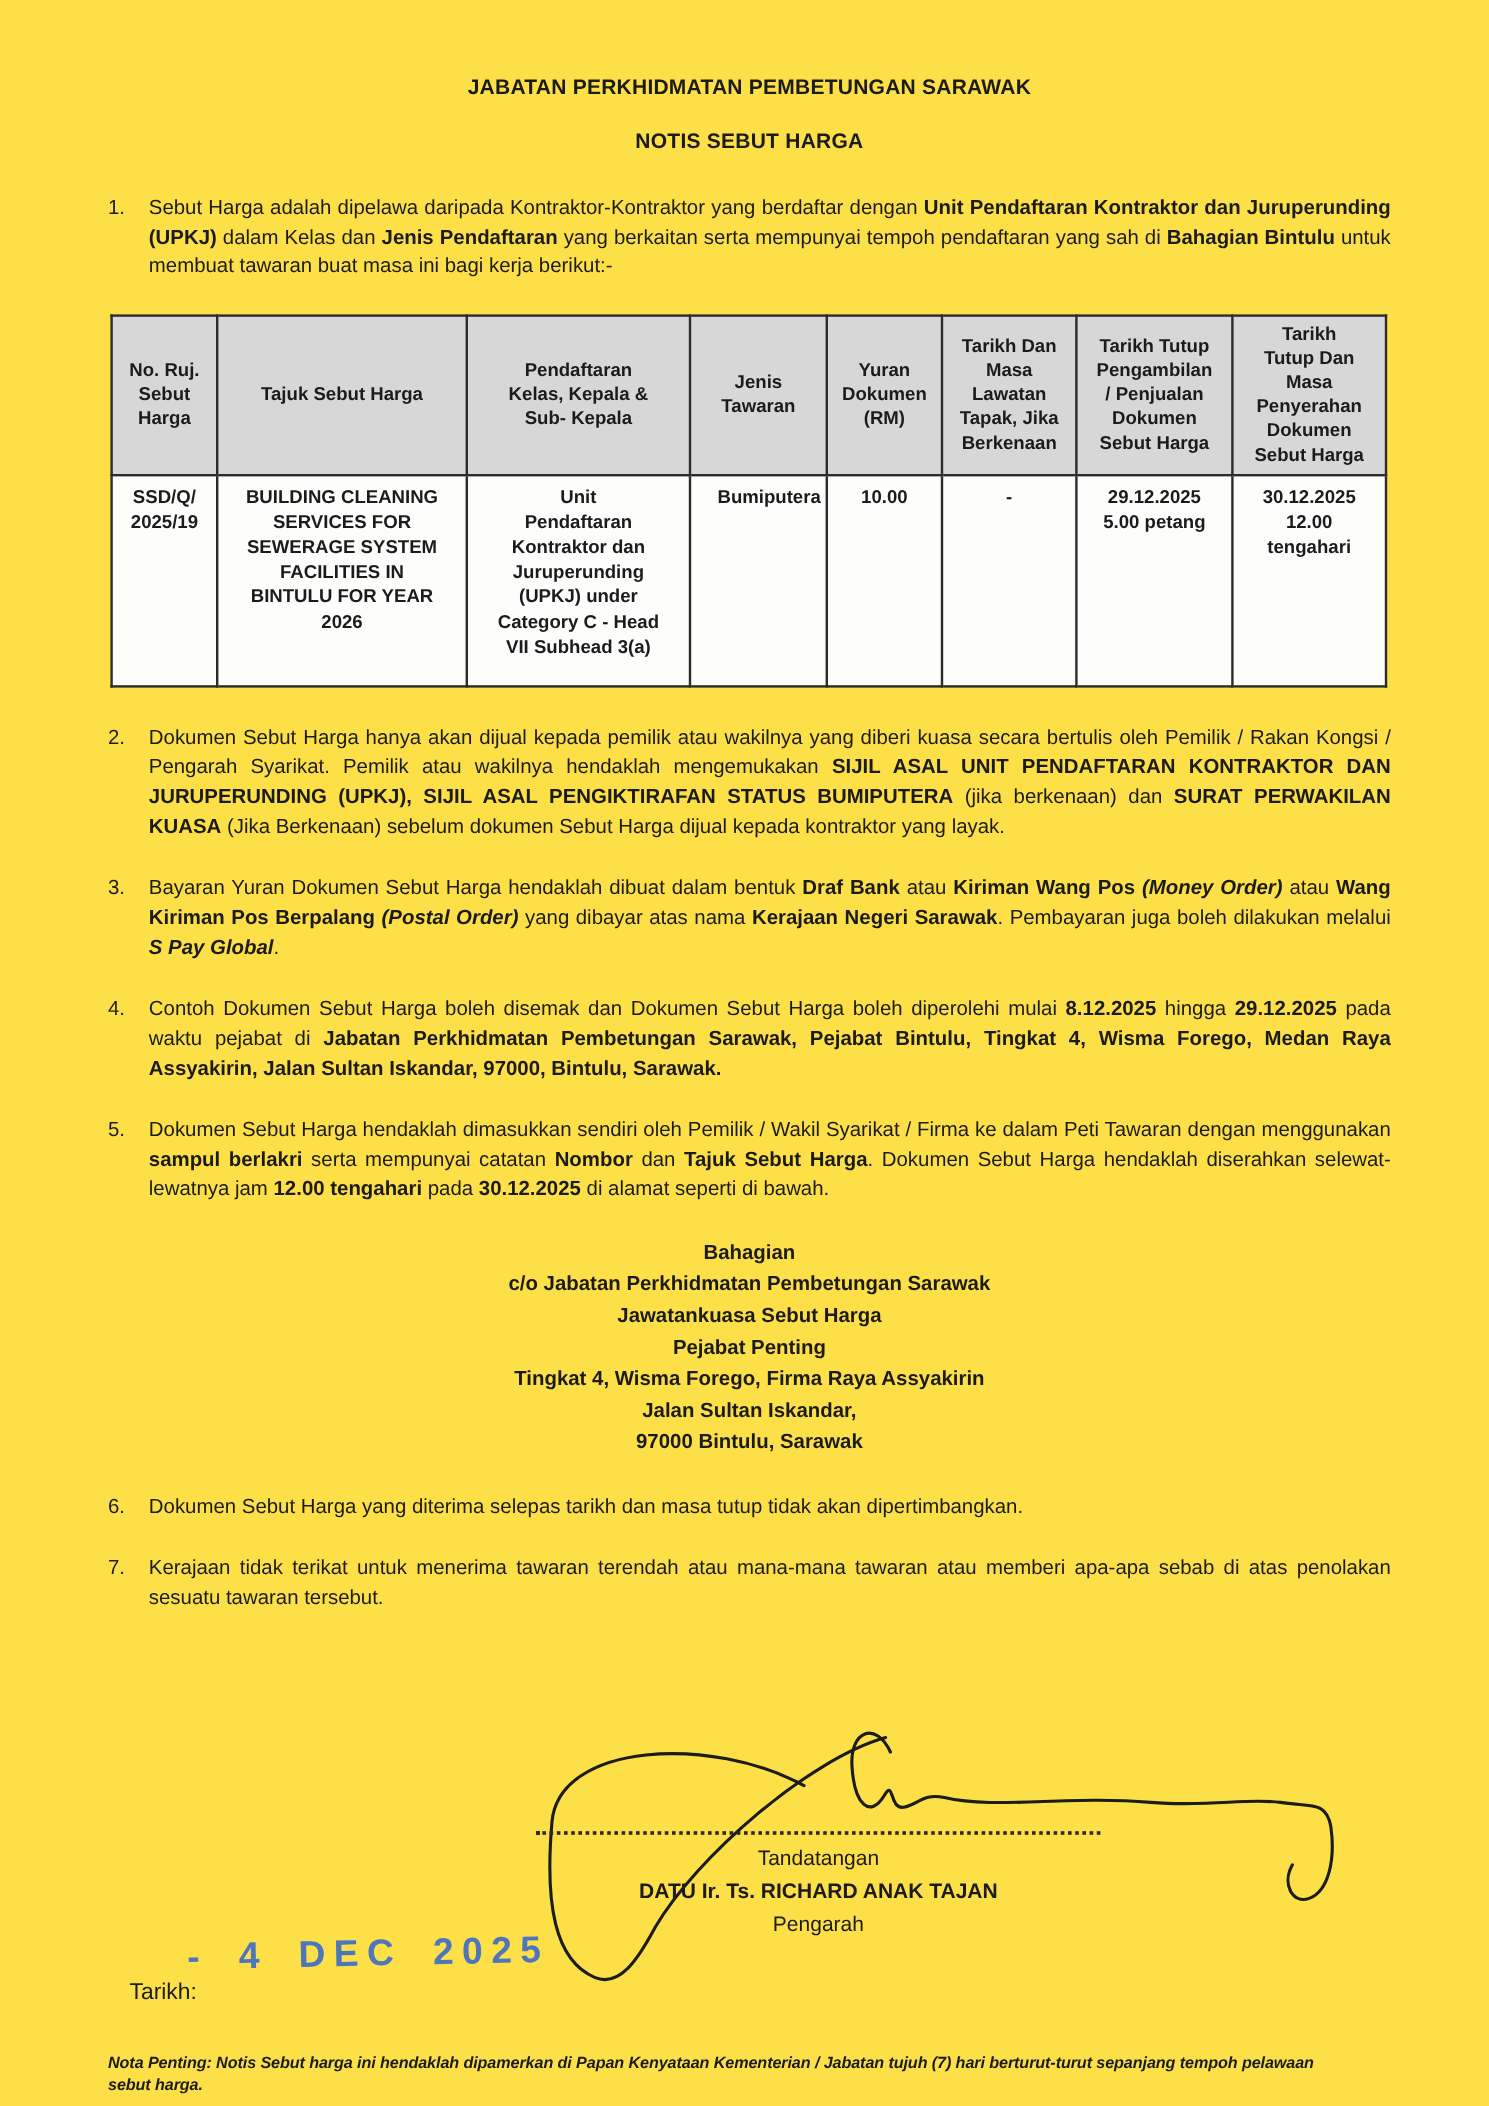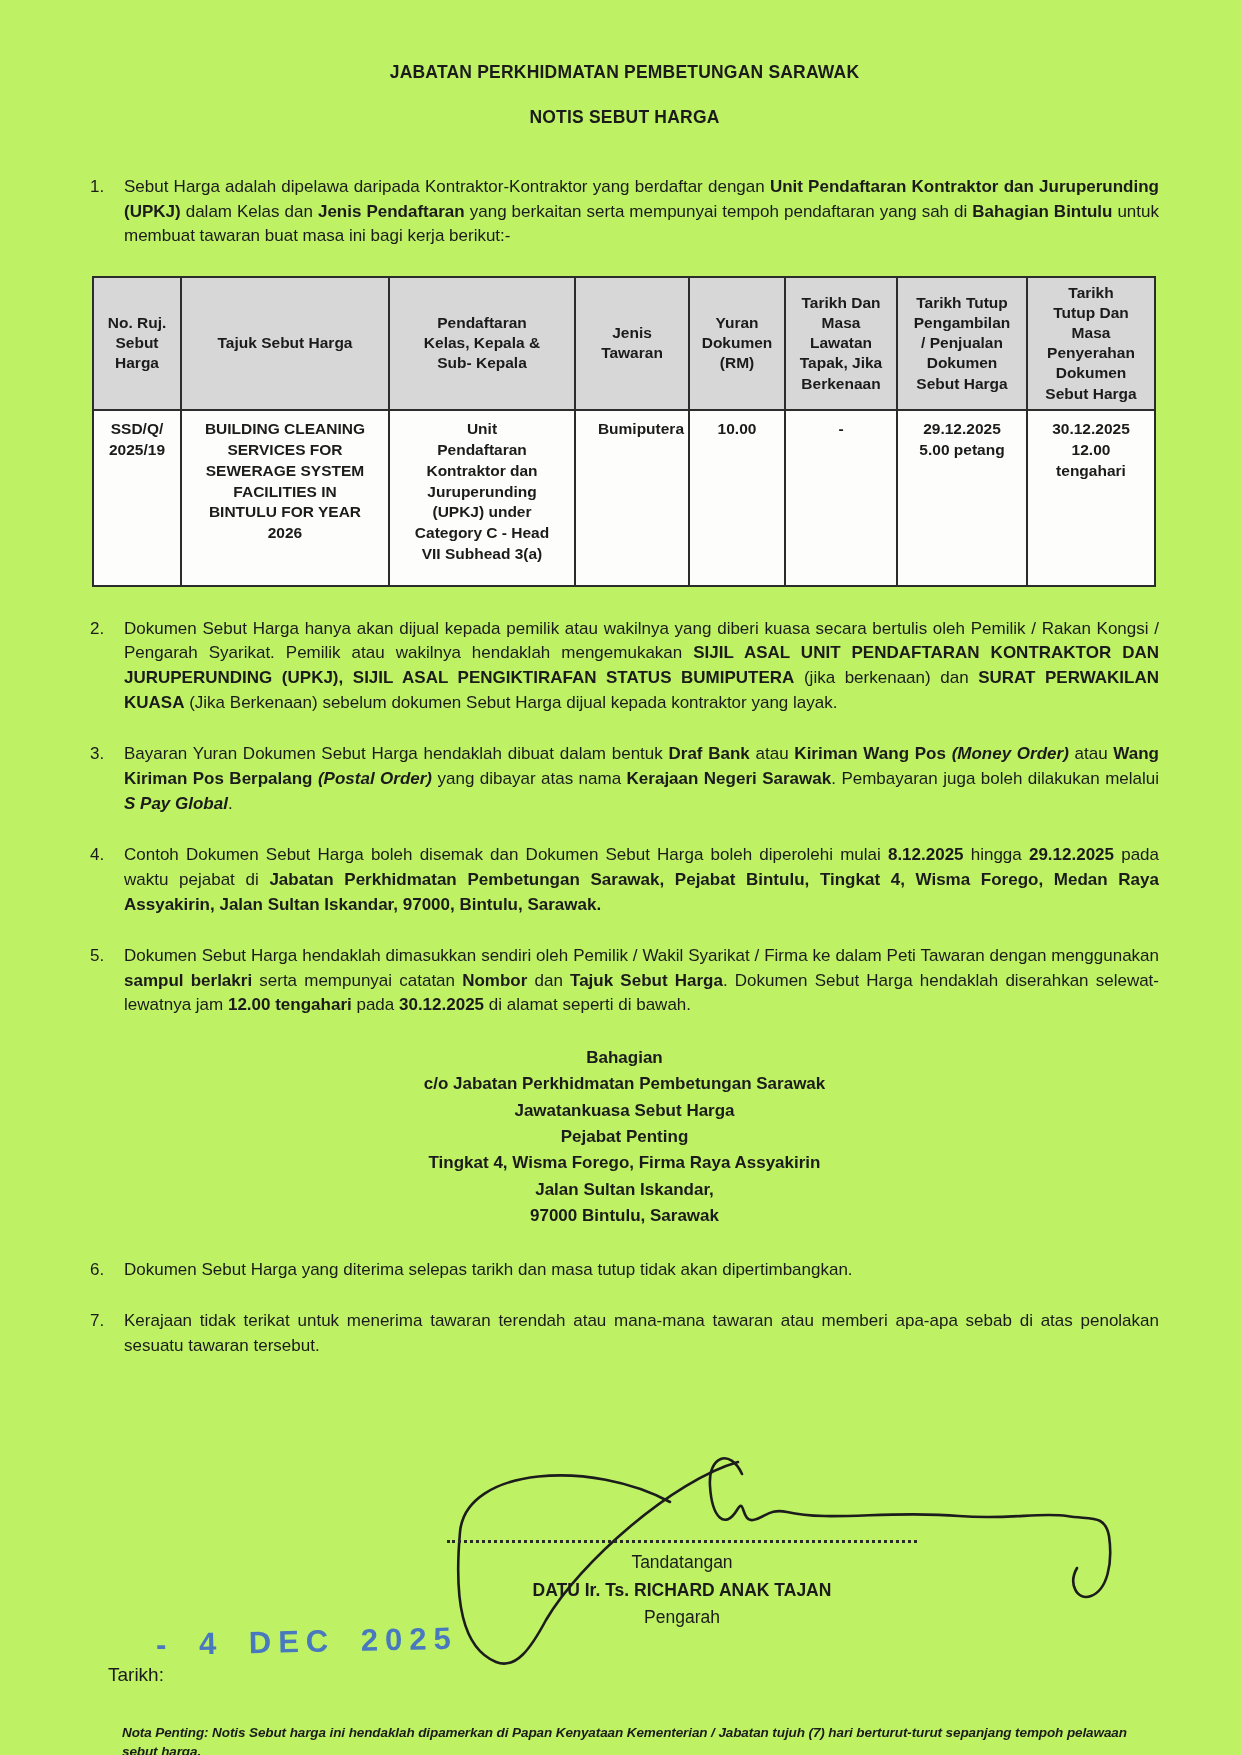--- a/index.html
+++ b/index.html
@@ -1,33 +1,33 @@
 <!DOCTYPE html>
 <html><head>
 <meta charset="utf-8">
 <style>
   html,body{margin:0;padding:0;background:#e8e8e8;}
   .page{
     position:relative;
     width:1241px;height:1755px;
     margin:0 auto;
-    background:#bef264;
+    background:#fde047;
     font-family:"Liberation Sans", sans-serif;
     color:#1b1b1b;
     overflow:hidden;
     box-sizing:border-box;
     padding:62px 82px 0 90px;
   }
   .b{font-weight:bold;}
   .i{font-style:italic;}
   .title{
     text-align:center;font-weight:bold;font-size:17.5px;letter-spacing:.2px;
   }
   .title.t1{margin-bottom:24px;}
-  .title.t2{margin-bottom:47px;}
+  .title.t2{margin-bottom:33px;}
   .item{display:flex;margin-bottom:27px;}
   .item .num{width:34px;flex:0 0 34px;font-size:17px;line-height:1.45;}
   .item .txt{flex:1;font-size:17px;line-height:1.45;text-align:justify;}
   
   table.quote{
     border-collapse:collapse;
     margin:14px 0 30px 2px;
     width:1062px;
     table-layout:fixed;
   }
@@ -70,21 +70,21 @@
   .stamp{
     position:absolute;left:66px;top:252px;
     color:#3f6ec6;
     font-weight:bold;font-size:31px;letter-spacing:7px;word-spacing:10px;
     transform:rotate(-1.2deg);
     opacity:.92;
     white-space:nowrap;
   }
   .tarikh{position:absolute;left:18px;top:292px;font-size:19px;}
   .footnote{
-    position:absolute;left:32px;top:352px;width:1035px;
+    position:absolute;left:0;top:352px;width:1035px;
     font-size:13.5px;font-style:italic;font-weight:600;
     line-height:1.4;letter-spacing:-0.1px;
   }
   .footnote .lead{font-weight:bold;}
 </style>
 </head>
 <body>
 
 <div class="page">
 

